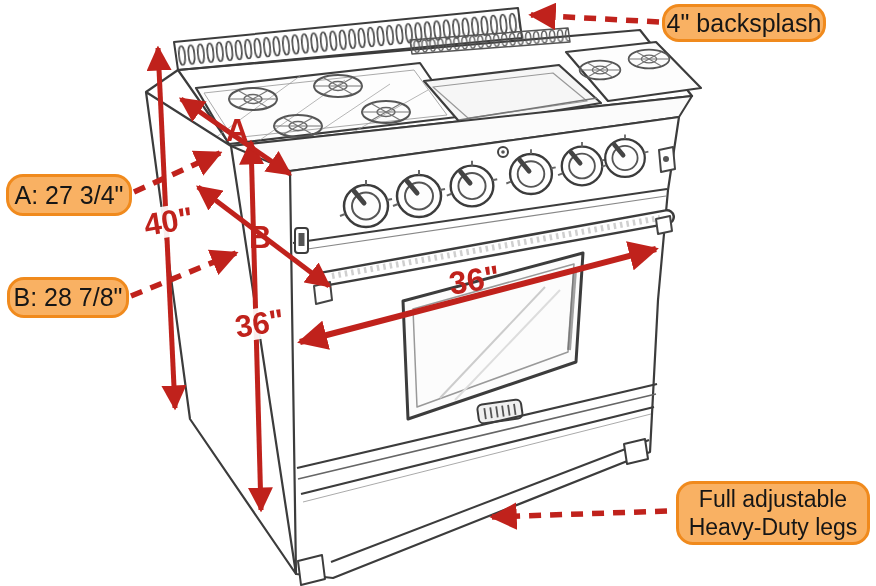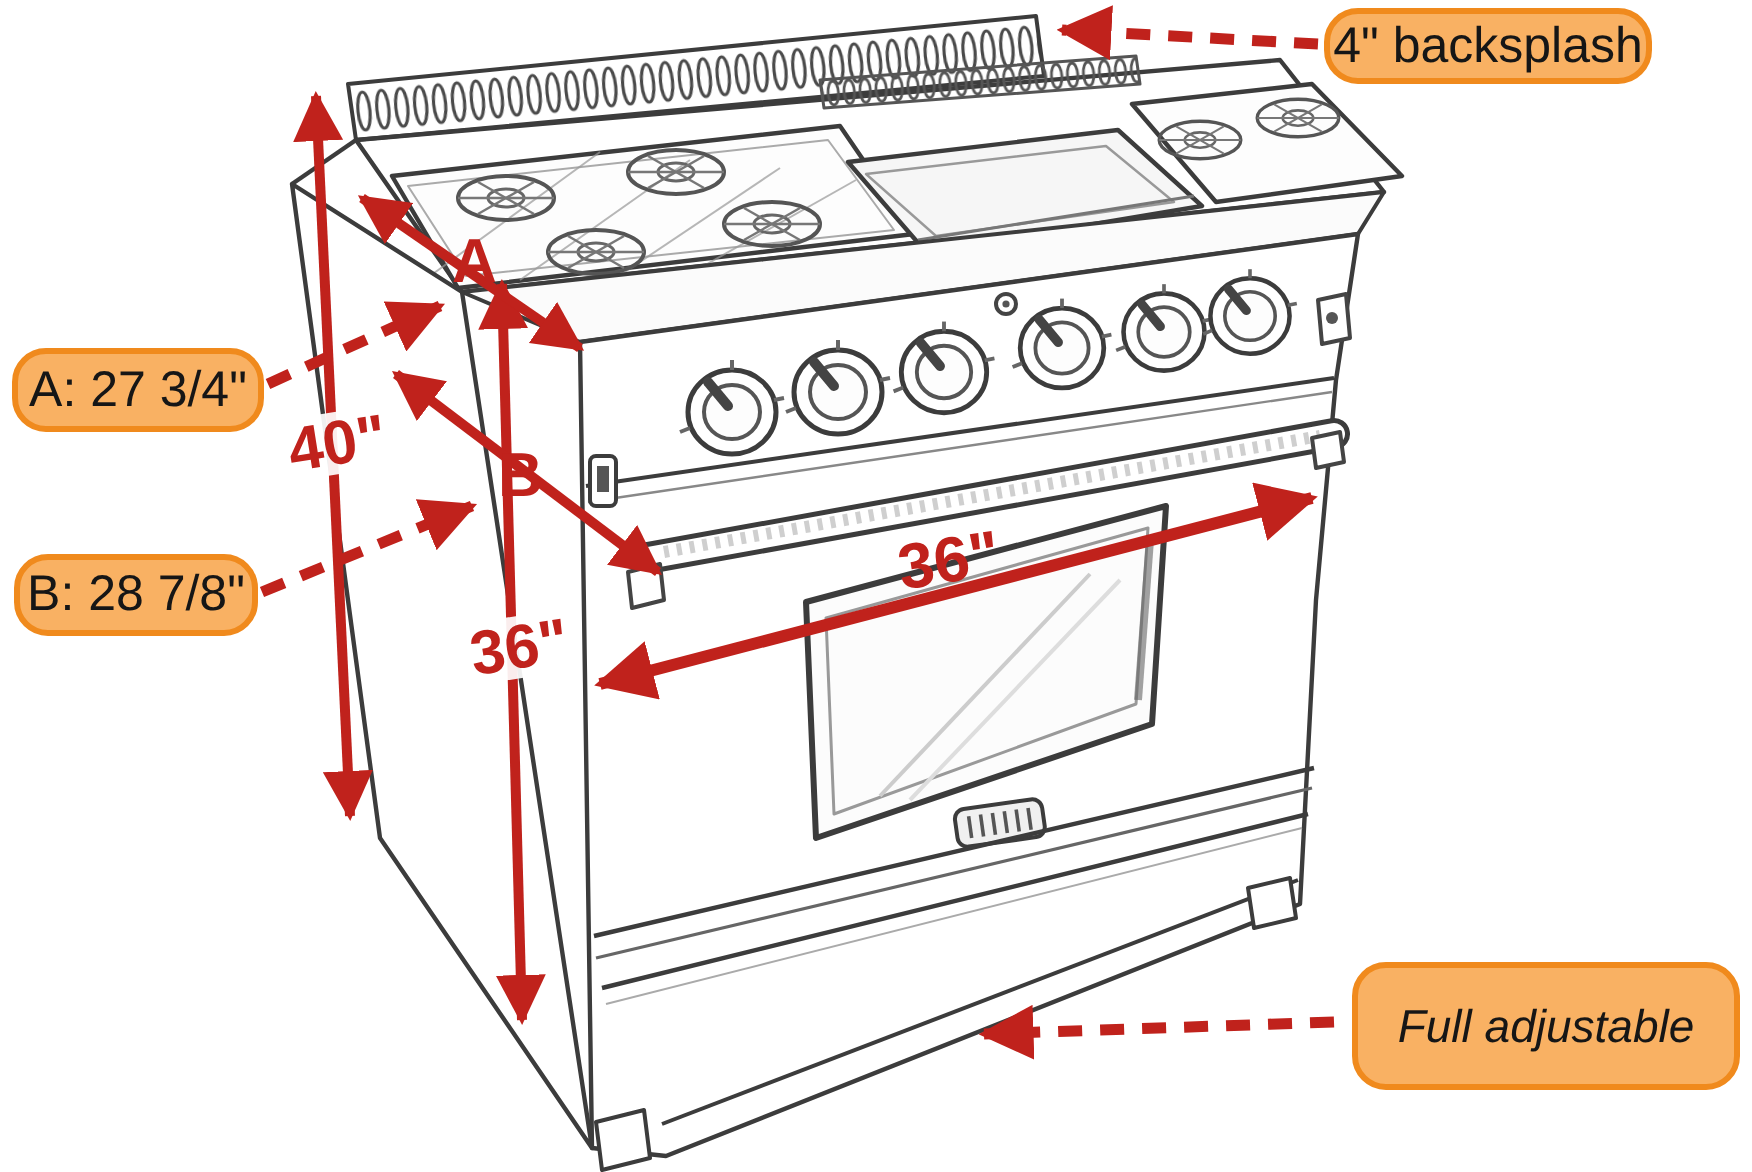--- a/index.html
+++ b/index.html
@@ -17,21 +17,21 @@
   .callout{
     position:absolute;background:#f9b163;border:3px solid #f08a1d;
     border-radius:17px;color:#161616;display:flex;flex-direction:column;
     align-items:center;justify-content:center;text-align:center;
     box-sizing:border-box;white-space:nowrap;
   }
   .callout .line{line-height:1.22;}
   #callout-backsplash{left:662px;top:4px;width:164px;height:38px;font-size:25px;}
   #callout-a{left:6px;top:174px;width:126px;height:42px;font-size:25px;}
   #callout-b{left:7px;top:277px;width:122px;height:41px;font-size:25px;}
-  #callout-legs{left:676px;top:481px;width:194px;height:64px;font-size:23px;font-style:italic;}
+  #callout-legs{left:676px;top:481px;width:194px;height:64px;font-size:23px;}
   #dim-40{left:142px;top:206px;font-size:31px;}
   #dim-36v{left:233px;top:308px;font-size:31px;}
   #dim-36h{left:449px;top:264px;font-size:32px;transform:rotate(-9deg);}
   #marker-a{left:226px;top:115px;font-size:31px;}
   #marker-b{left:249px;top:222px;font-size:31px;}
 </style>
 </head>
 <body>
 
 <div id="stage">
@@ -201,15 +201,16 @@
     <div class="line">4" backsplash</div>
   </div>
   <div id="callout-a" class="callout">
     <div class="line">A: 27 3/4"</div>
   </div>
   <div id="callout-b" class="callout">
     <div class="line">B: 28 7/8"</div>
   </div>
   <div id="callout-legs" class="callout">
     <div class="line">Full adjustable</div>
+    <div class="line">Heavy-Duty legs</div>
   </div>
 
 </div>
 
 </body></html>

